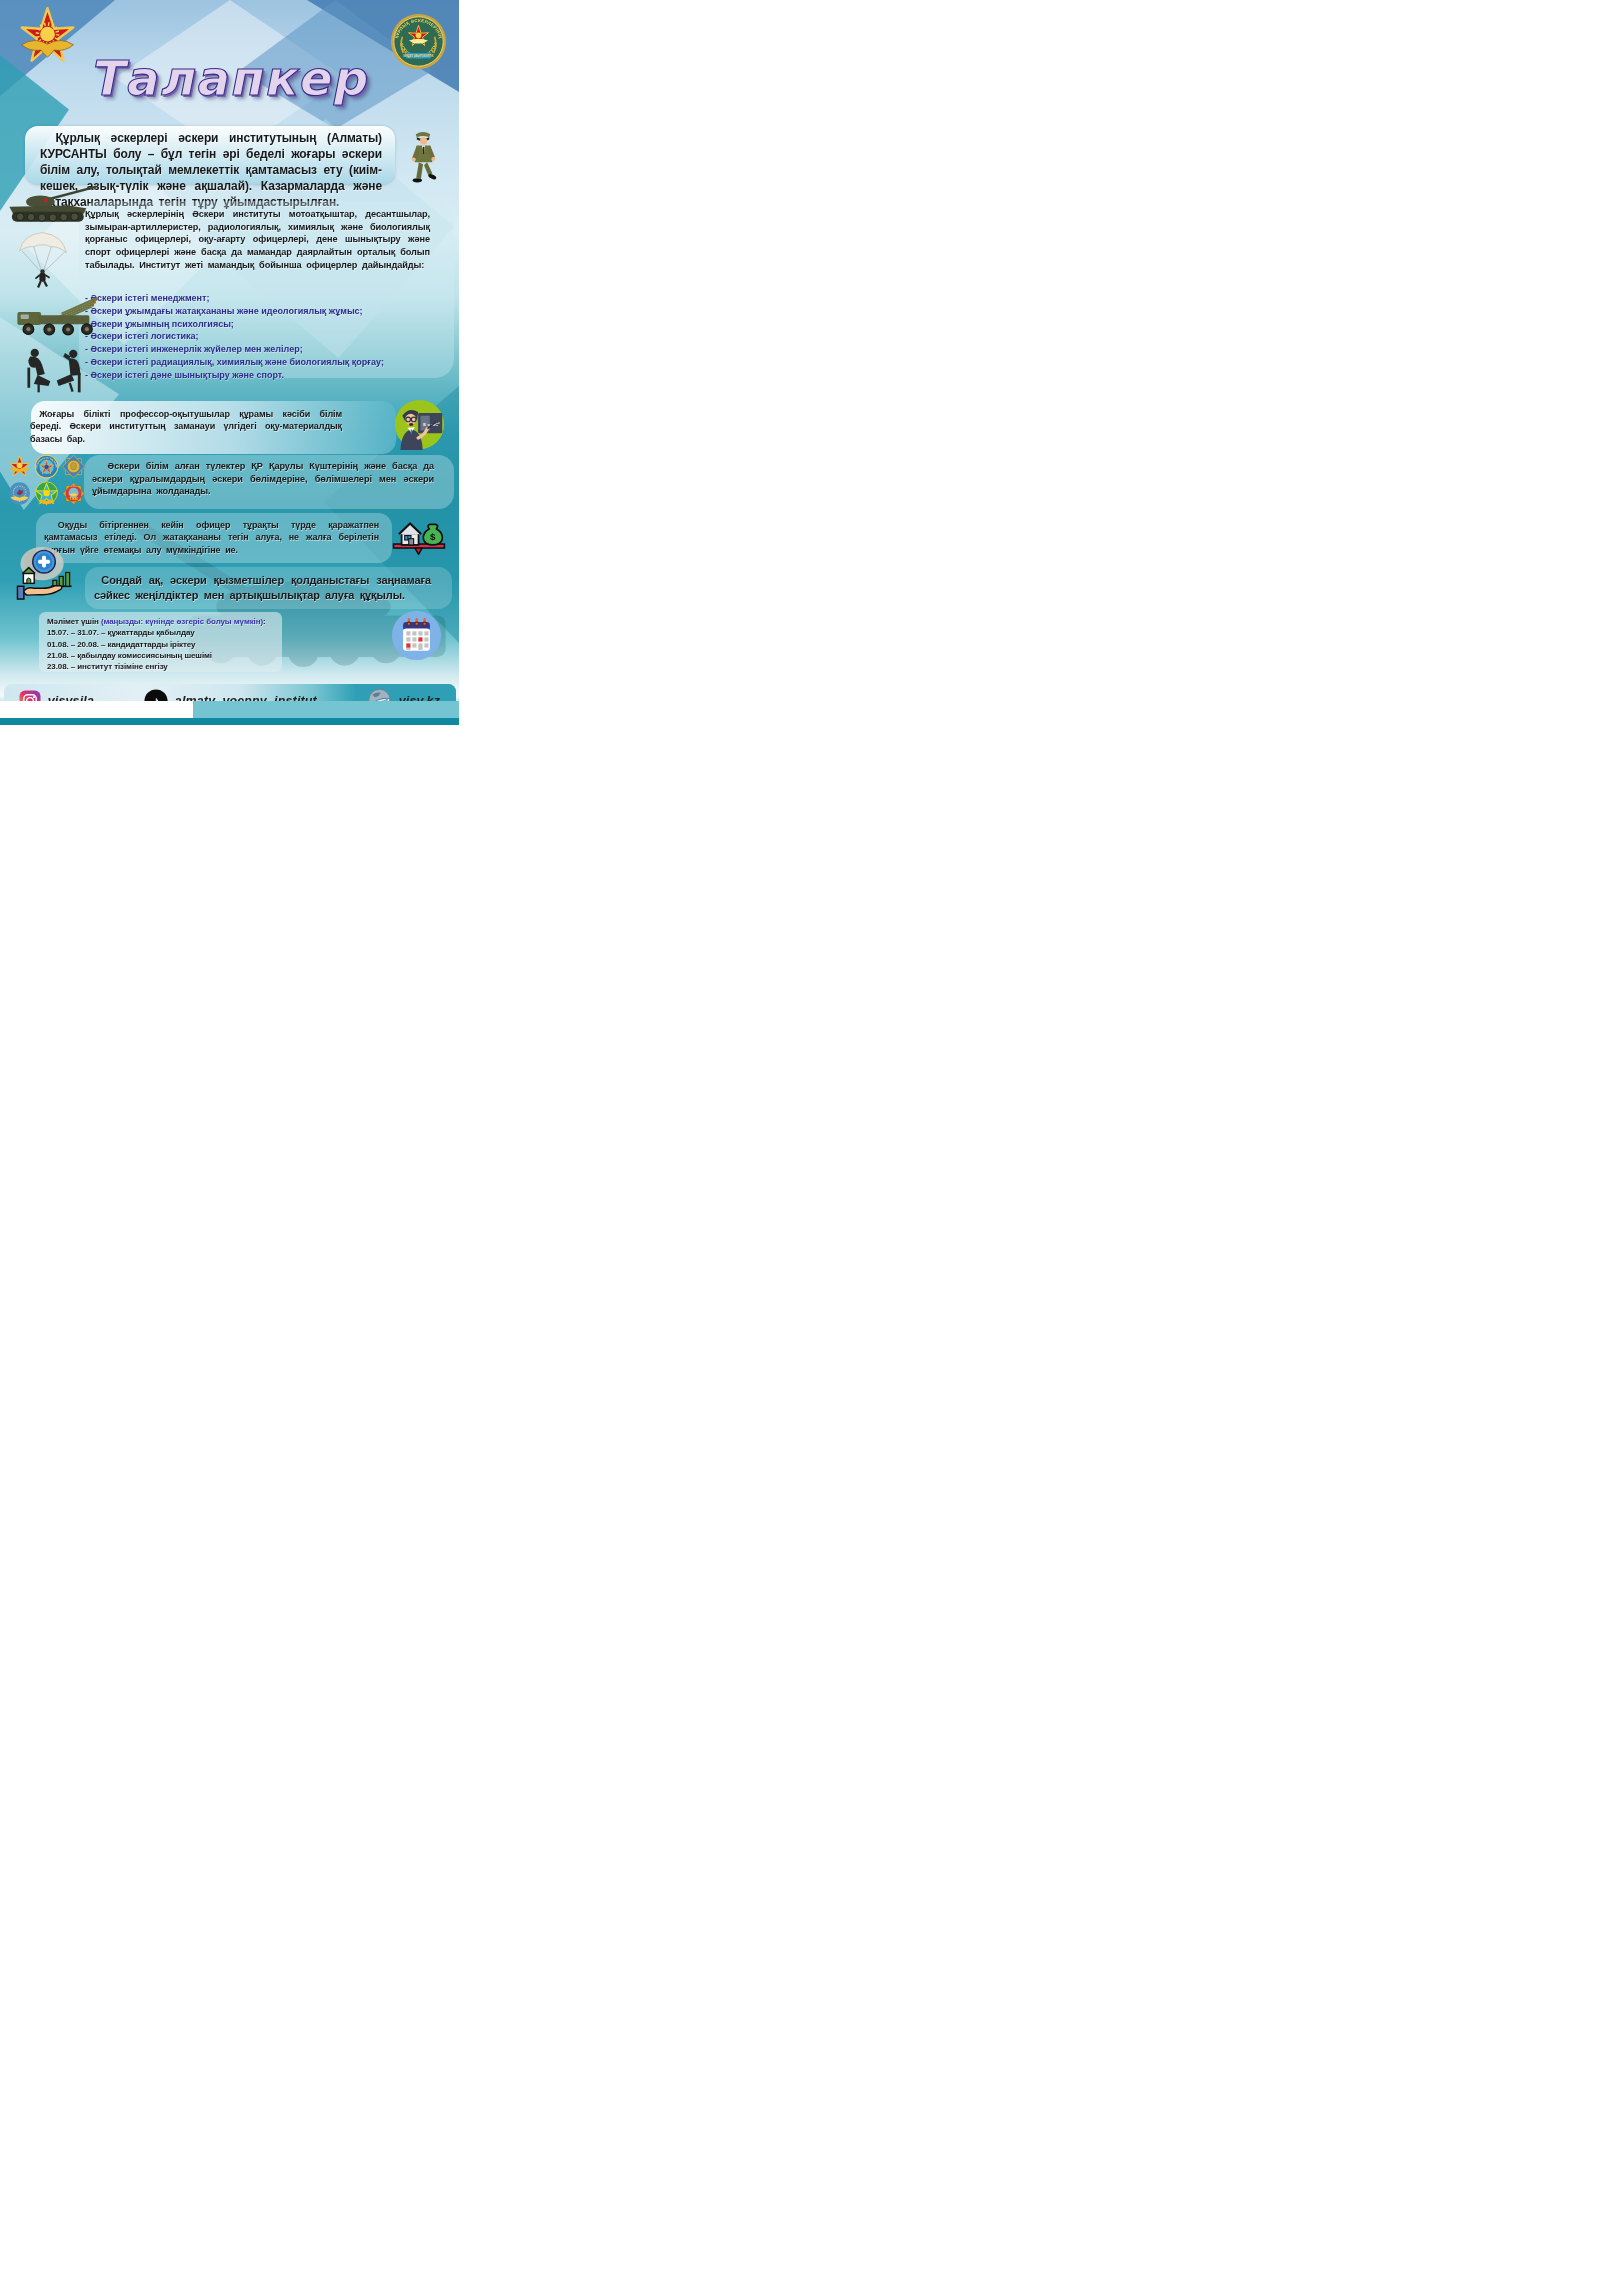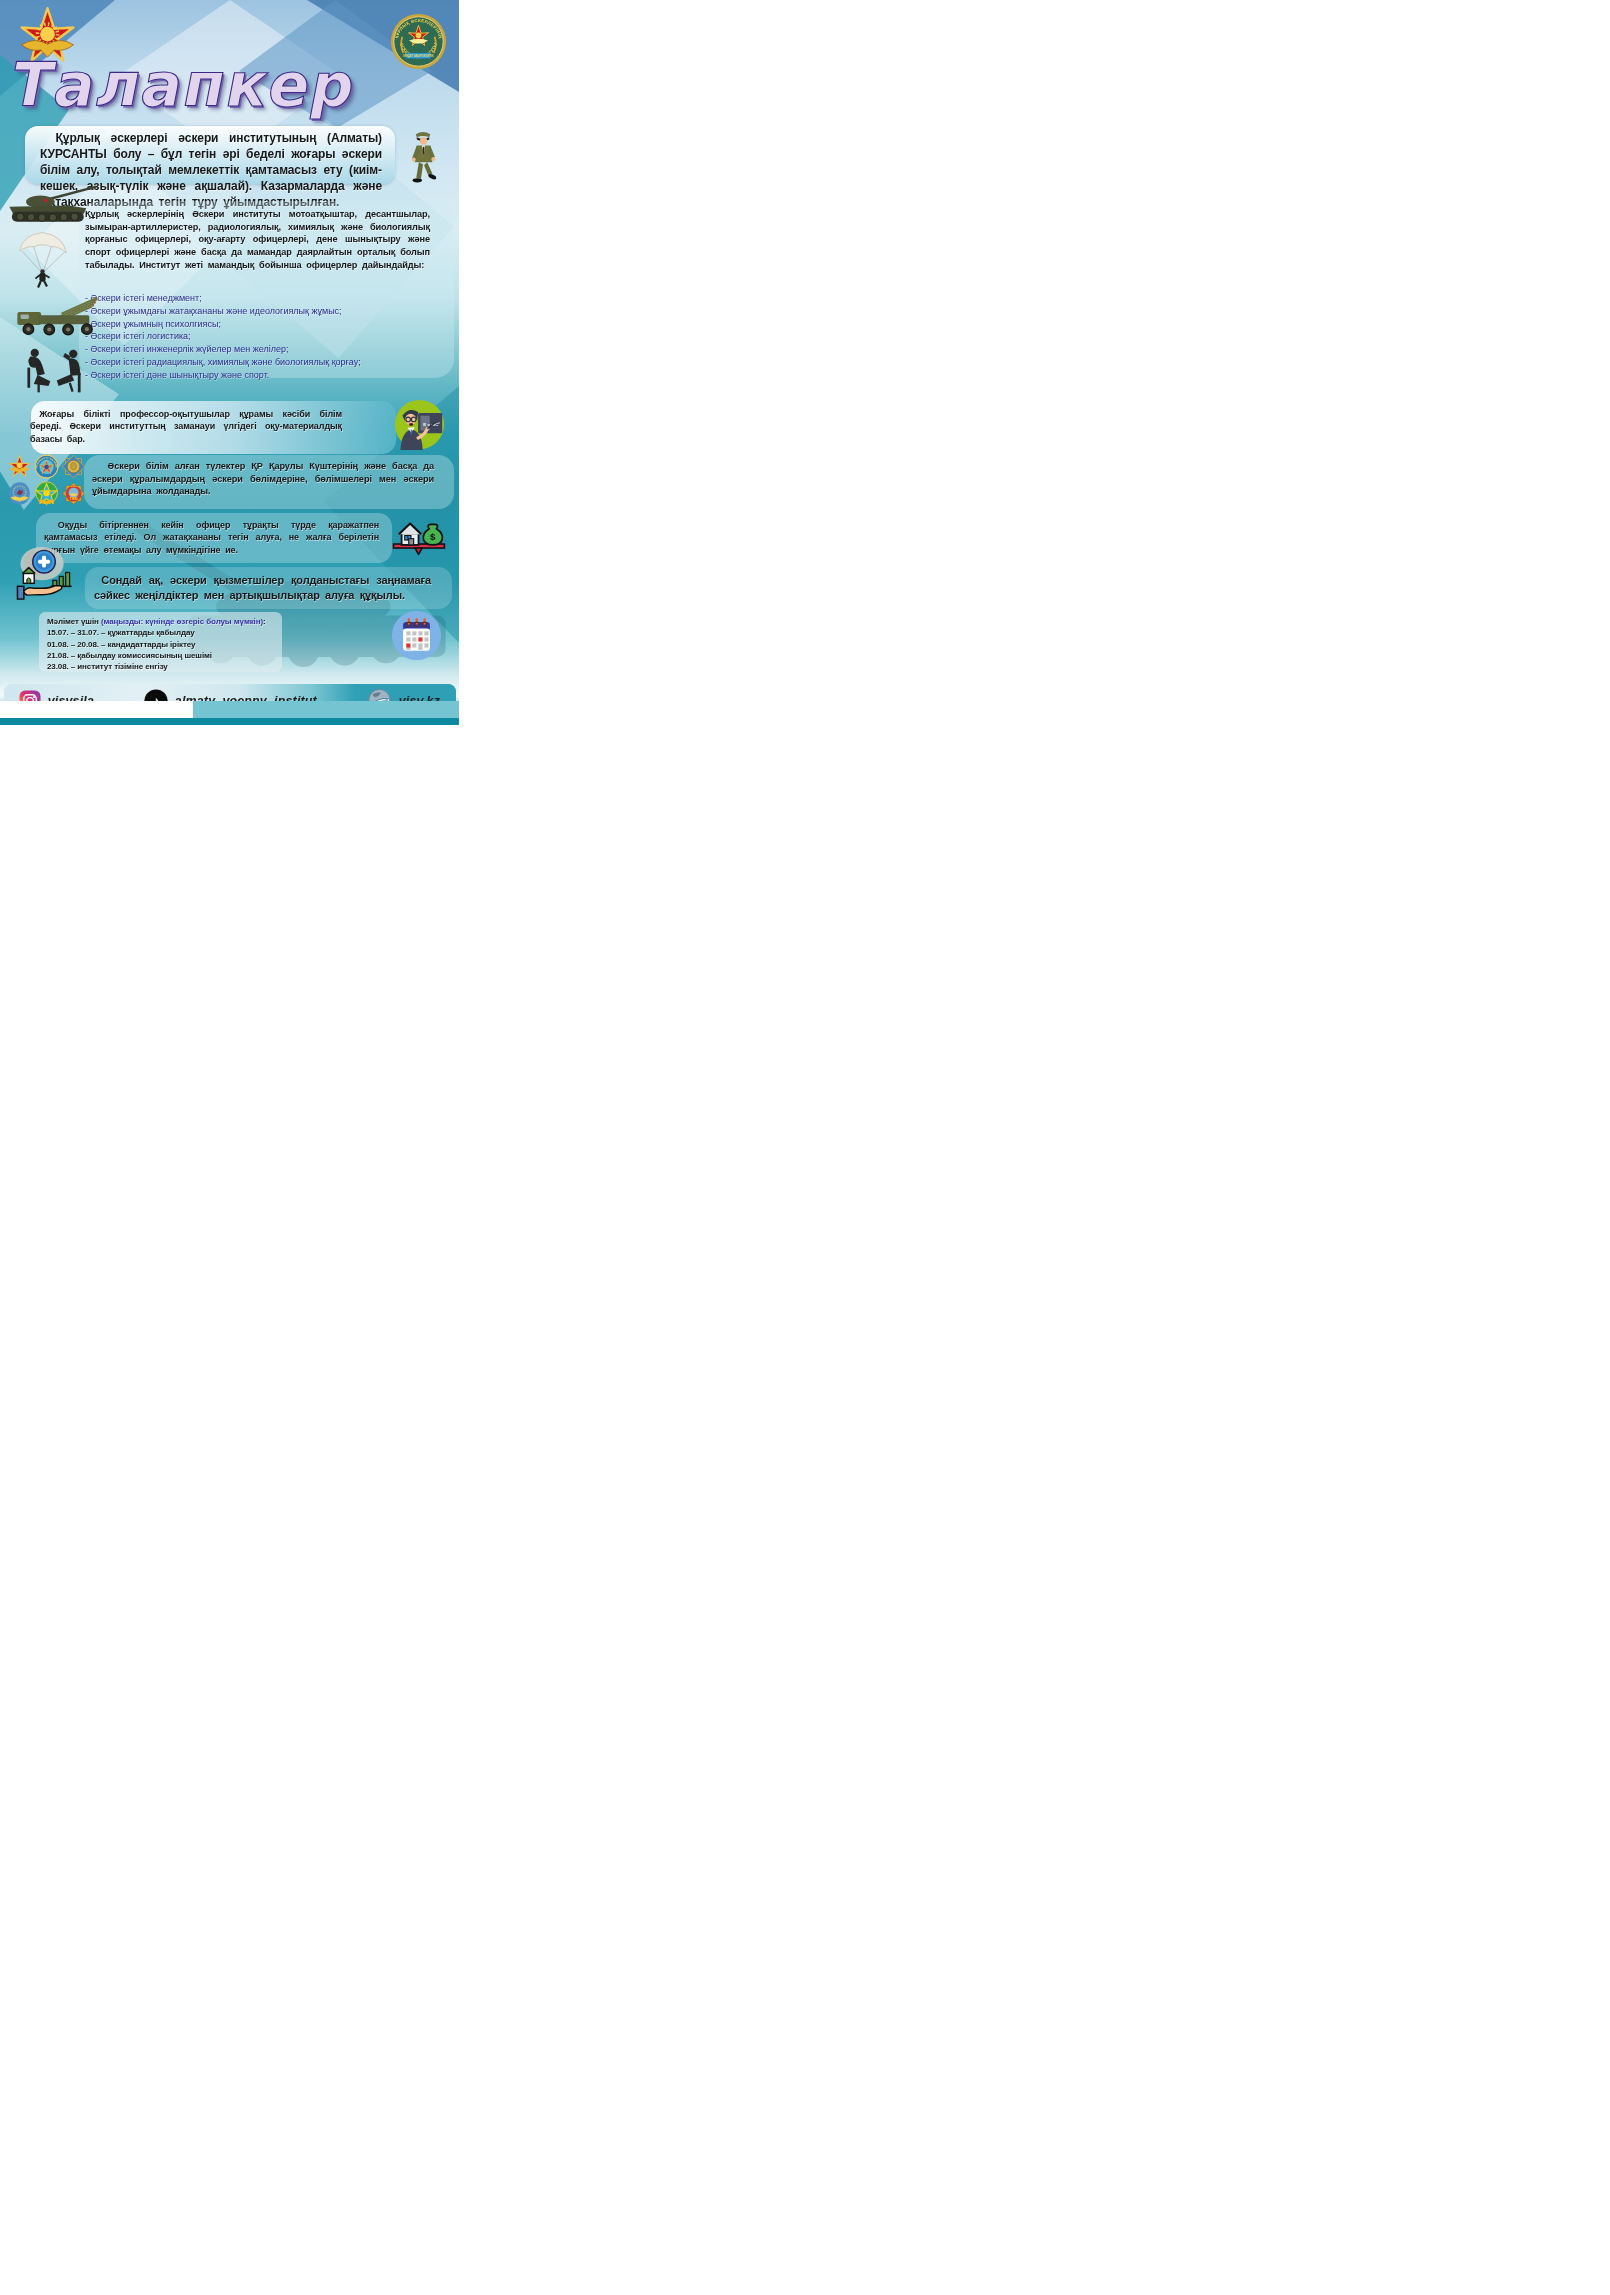--- a/index.html
+++ b/index.html
@@ -32,32 +32,32 @@
   .p-grad{left:84px;top:455px;width:370px;height:54px;border-radius:15.6px;background:rgba(235,248,250,.30);}
   .p-house{left:36px;top:513px;width:356px;height:50px;border-radius:13.8px;background:rgba(240,250,252,.28);}
   .p-benef{left:85px;top:567px;width:367px;height:42px;border-radius:13.8px;background:rgba(240,250,252,.20);}
   .p-sched{left:39px;top:612px;width:243px;height:60px;border-radius:6.4px;background:rgba(225,236,240,.60);}
 
   .txt{color:#17181a;font-weight:700;letter-spacing:-0.1px;text-shadow:0.5px 0.5px 0 rgba(255,255,255,.55);}
   .just{text-align:justify;word-spacing:2.3px;}
   .intro-txt{position:absolute;left:40px;top:131px;width:342px;font-size:12px;line-height:1.33;text-indent:15.6px;}
   .about-txt{position:absolute;left:85px;top:208px;width:345px;font-size:9.2px;line-height:1.38;}
   .bullets{position:absolute;left:85px;top:292px;width:354px;font-size:9px;line-height:1.42;}
-  .bullet{color:#2c2c8e;font-weight:400;text-shadow:0.5px 0.5px 0 rgba(255,255,255,.45);}
+  .bullet{color:#2c2c8e;font-weight:700;text-shadow:0.5px 0.5px 0 rgba(255,255,255,.45);}
   .prof-txt{position:absolute;left:30px;top:408px;width:312px;font-size:9px;line-height:1.38;text-indent:9.2px;}
   .grad-txt{position:absolute;left:92px;top:460px;width:342px;font-size:9.2px;line-height:1.38;text-indent:15.6px;}
   .house-txt{position:absolute;left:44px;top:519px;width:335px;font-size:9px;line-height:1.38;text-indent:13.8px;}
   .benef-txt{position:absolute;left:94px;top:573px;width:337px;font-size:11px;line-height:1.4;text-indent:7.3px;}
   .sched{position:absolute;left:47px;top:616px;width:230px;font-size:8px;line-height:1.42;}
   .sched .note{color:#3a35aa;text-align:center;}
   .sched-item{color:#17181a;}
 
-  .title{position:absolute;left:12px;top:50px;width:100%;
+  .title{position:absolute;left:2px;top:50px;width:100%;text-align:center;
     font-family:"DejaVu Sans","Liberation Sans",sans-serif;
-    font-size:60px;font-style:italic;font-weight:700;letter-spacing:1.4px;
+    font-size:48px;font-style:italic;font-weight:700;letter-spacing:1.4px;
     color:#e3d4ee;-webkit-text-stroke:1.1px #3b2a85;
     text-shadow:1.8px 1.8px 0 #7163ae,3.7px 3.7px 3.7px rgba(40,30,90,.4);}
 
   .img{position:absolute;}
   .footer-band{position:absolute;left:3.7px;top:684px;width:452px;height:33px;border-radius:7.3px;
     background:linear-gradient(90deg,#cfe7ef 0%,#e2f0f5 30%,#cfe7ef 52%,#7cc6d3 68%,#2e9fb5 78%,#2e9fb5 100%);
     display:flex;align-items:center;justify-content:space-between;padding:0 15.6px;box-sizing:border-box;}
   .f-item{display:flex;align-items:center;gap:6.4px;}
   .f-label{font-size:12.4px;font-weight:700;font-style:italic;color:#1d1d1d;letter-spacing:0.2px;}
 </style>

